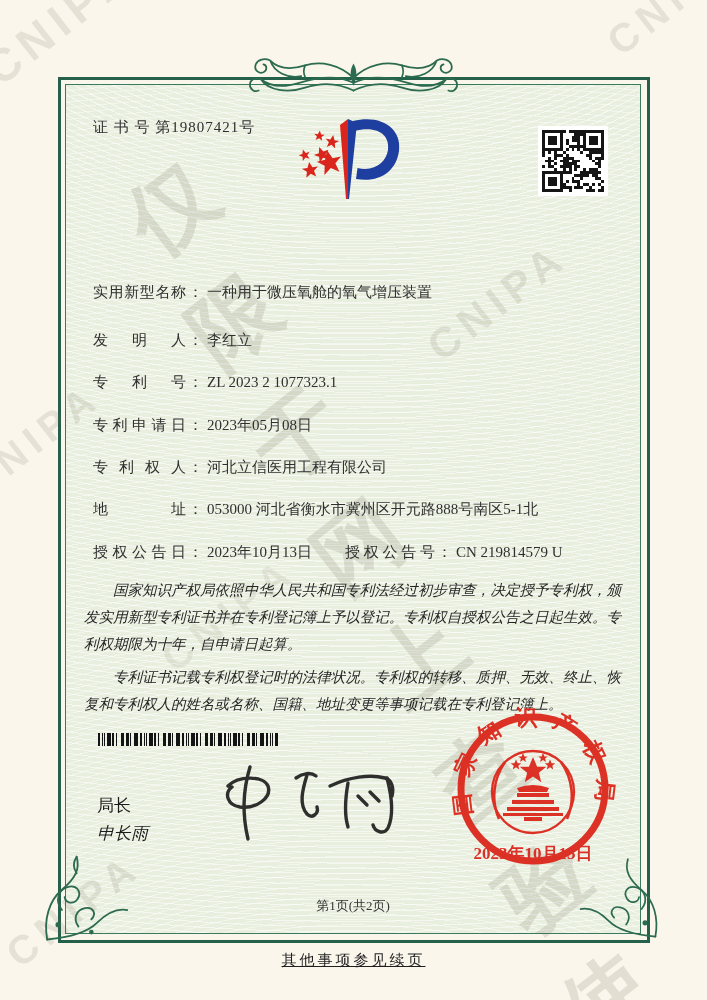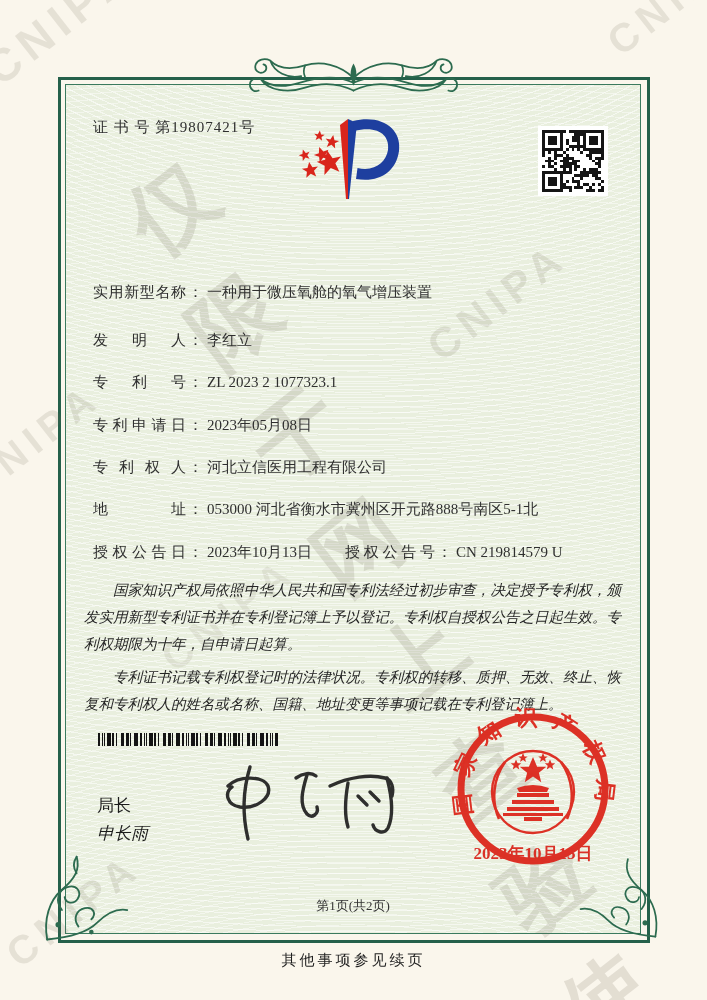--- a/index.html
+++ b/index.html
@@ -46,21 +46,21 @@
   .barcode{position:absolute;left:98px;top:733px;width:180px;height:13px;
      background-image:
        repeating-linear-gradient(90deg,#141414 0 2px,transparent 2px 4px,#141414 4px 5px,transparent 5px 9px,#141414 9px 12px,transparent 12px 14px),
        repeating-linear-gradient(90deg,#141414 0 1px,transparent 1px 6px);}
   .signer-title{position:absolute;left:97px;top:794px;font-size:17px;color:#1c1c1c;}
   .signer-name{position:absolute;left:97px;top:822px;font-size:17px;color:#1c1c1c;font-style:italic;}
   .signature{position:absolute;left:212px;top:762px;width:195px;height:80px;}
   .seal{position:absolute;left:450px;top:706px;width:166px;height:166px;}
   .page-num{position:absolute;left:64px;width:578px;top:897px;text-align:center;font-size:13px;color:#333;}
   .footer-note{position:absolute;left:0;width:707px;top:951px;text-align:center;
-     font-size:15px;letter-spacing:3px;color:#1f1f1f;}
+     font-size:15px;letter-spacing:3px;color:#1f1f1f;text-decoration:underline;}
   
   .orn-top{position:absolute;left:247px;top:56px;width:213px;height:44px;z-index:4;}
   .orn-bl{position:absolute;left:38px;top:853px;width:92px;height:92px;z-index:4;}
   .orn-br{position:absolute;left:578px;top:848px;width:86px;height:98px;z-index:4;transform:scaleX(-1);}
 </style>
 </head>
 <body>
 
 <div class="page">
 

